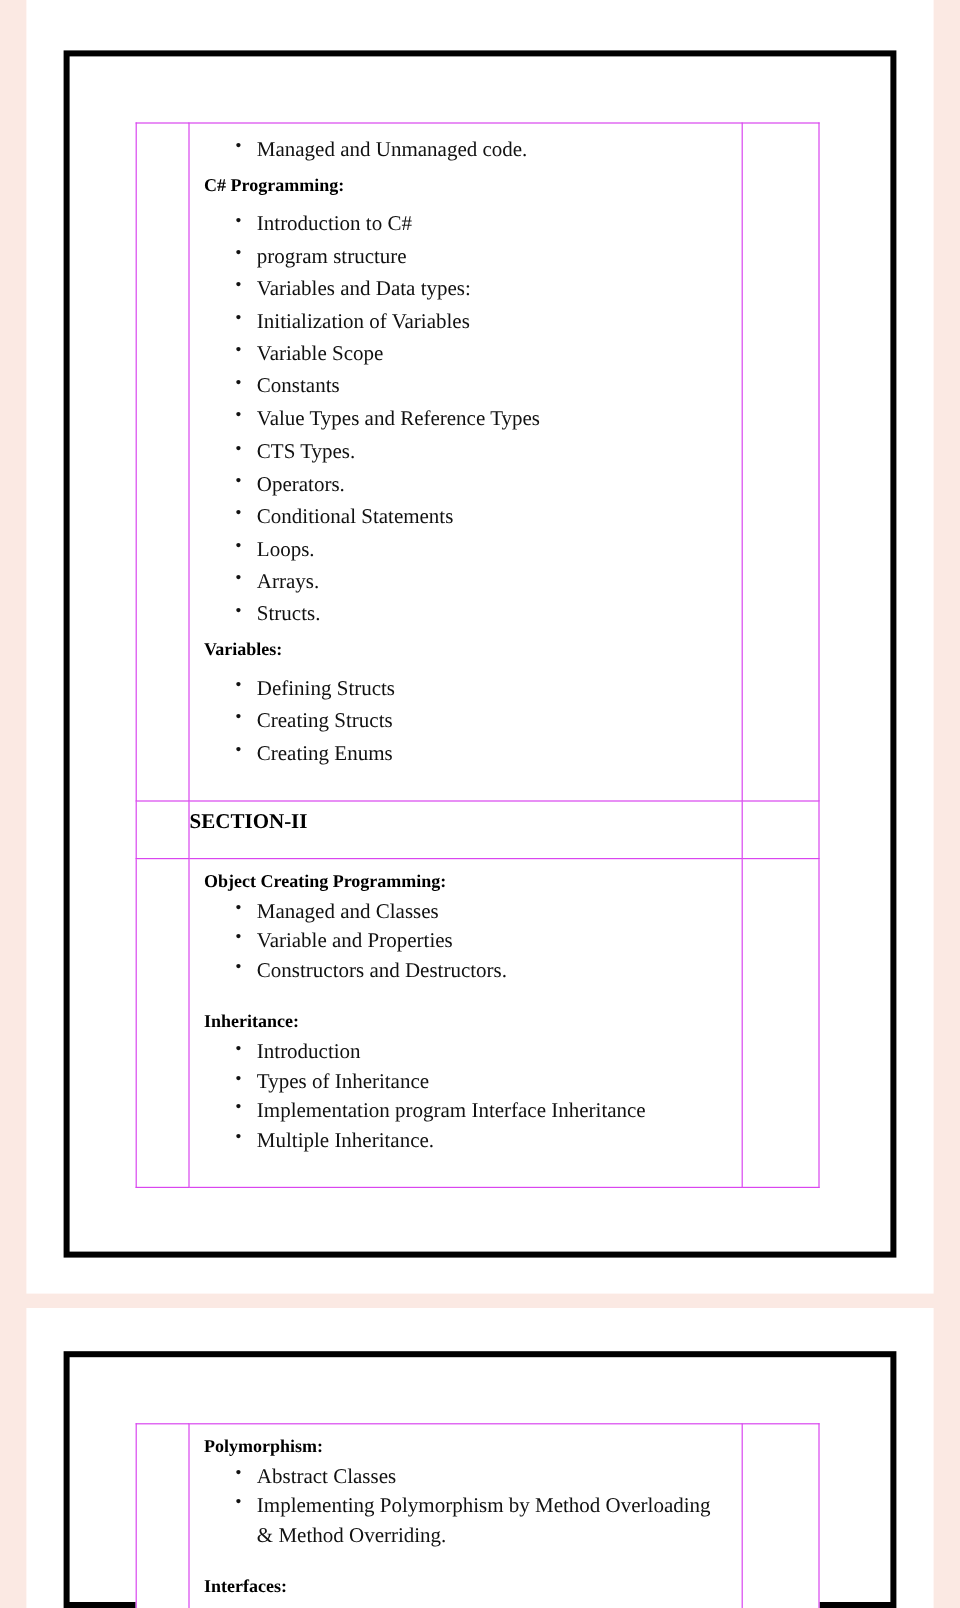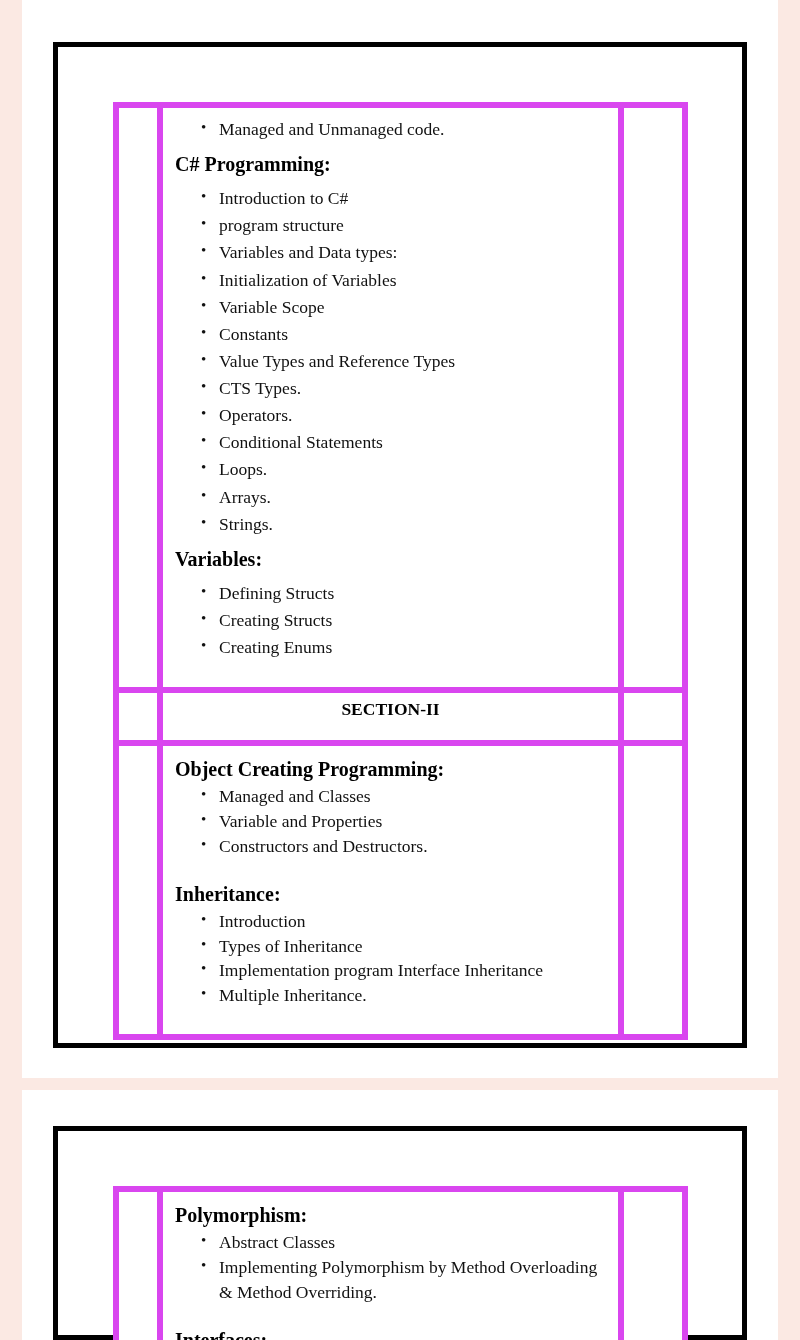--- a/index.html
+++ b/index.html
@@ -51,44 +51,44 @@
   .syllabus-table {
     position: absolute;
     border-collapse: collapse;
     table-layout: fixed;
     background: #ffffff;
   }
   #table-page-3 { left: 113px; top: 102px;  width: 569px; }
   #table-page-4 { left: 113px; top: 1186px; width: 569px; }
 
   .syllabus-table td {
-    border: 6px solid #d946ef;
+    border: 1px solid #d946ef;
     vertical-align: top;
     padding: 0;
   }
   .col-num     { width: 44px;  }
   .col-content { width: 461px; }
   .col-marks   { width: 64px;  }
 
   .cell-body {
     padding: 8px 10px 10px 10px;
   }
 
   
   .heading {
     font-weight: bold;
-    font-size: 20px;
+    font-size: 15px;
     line-height: 1.5;
     margin: 0;
     padding-left: 2px;
   }
   .section-title {
     font-weight: bold;
     font-size: 17.5px;
-    text-align: center;
+    text-align: left;
     margin: 0;
     padding: 6px 0 20px 0;
   }
   ul.bullets {
     margin: 0;
     padding: 0 0 0 46px;
     list-style: none;
   }
   ul.bullets li {
     font-size: 17.5px;
@@ -139,21 +139,21 @@
             <li>Variables and Data types:</li>
             <li>Initialization of Variables</li>
             <li>Variable Scope</li>
             <li>Constants</li>
             <li>Value Types and Reference Types</li>
             <li>CTS Types.</li>
             <li>Operators.</li>
             <li>Conditional Statements</li>
             <li>Loops.</li>
             <li>Arrays.</li>
-            <li>Strings.</li>
+            <li>Structs.</li>
           </ul>
           <div class="spacer-sm"></div>
           <div class="heading">Variables:</div>
           <div class="spacer-sm"></div>
           <ul class="bullets loose">
             <li>Defining Structs</li>
             <li>Creating Structs</li>
             <li>Creating Enums</li>
           </ul>
           <div class="trailing-pad"></div>

